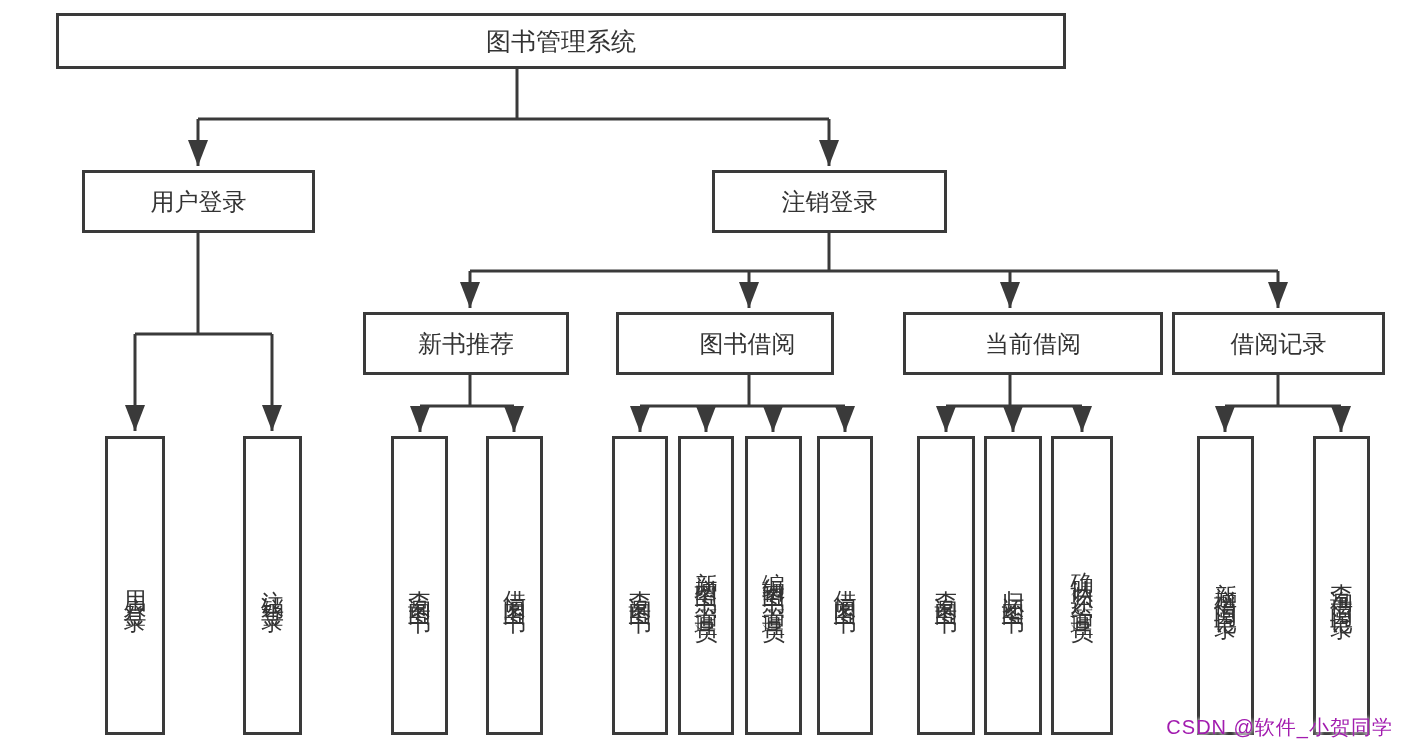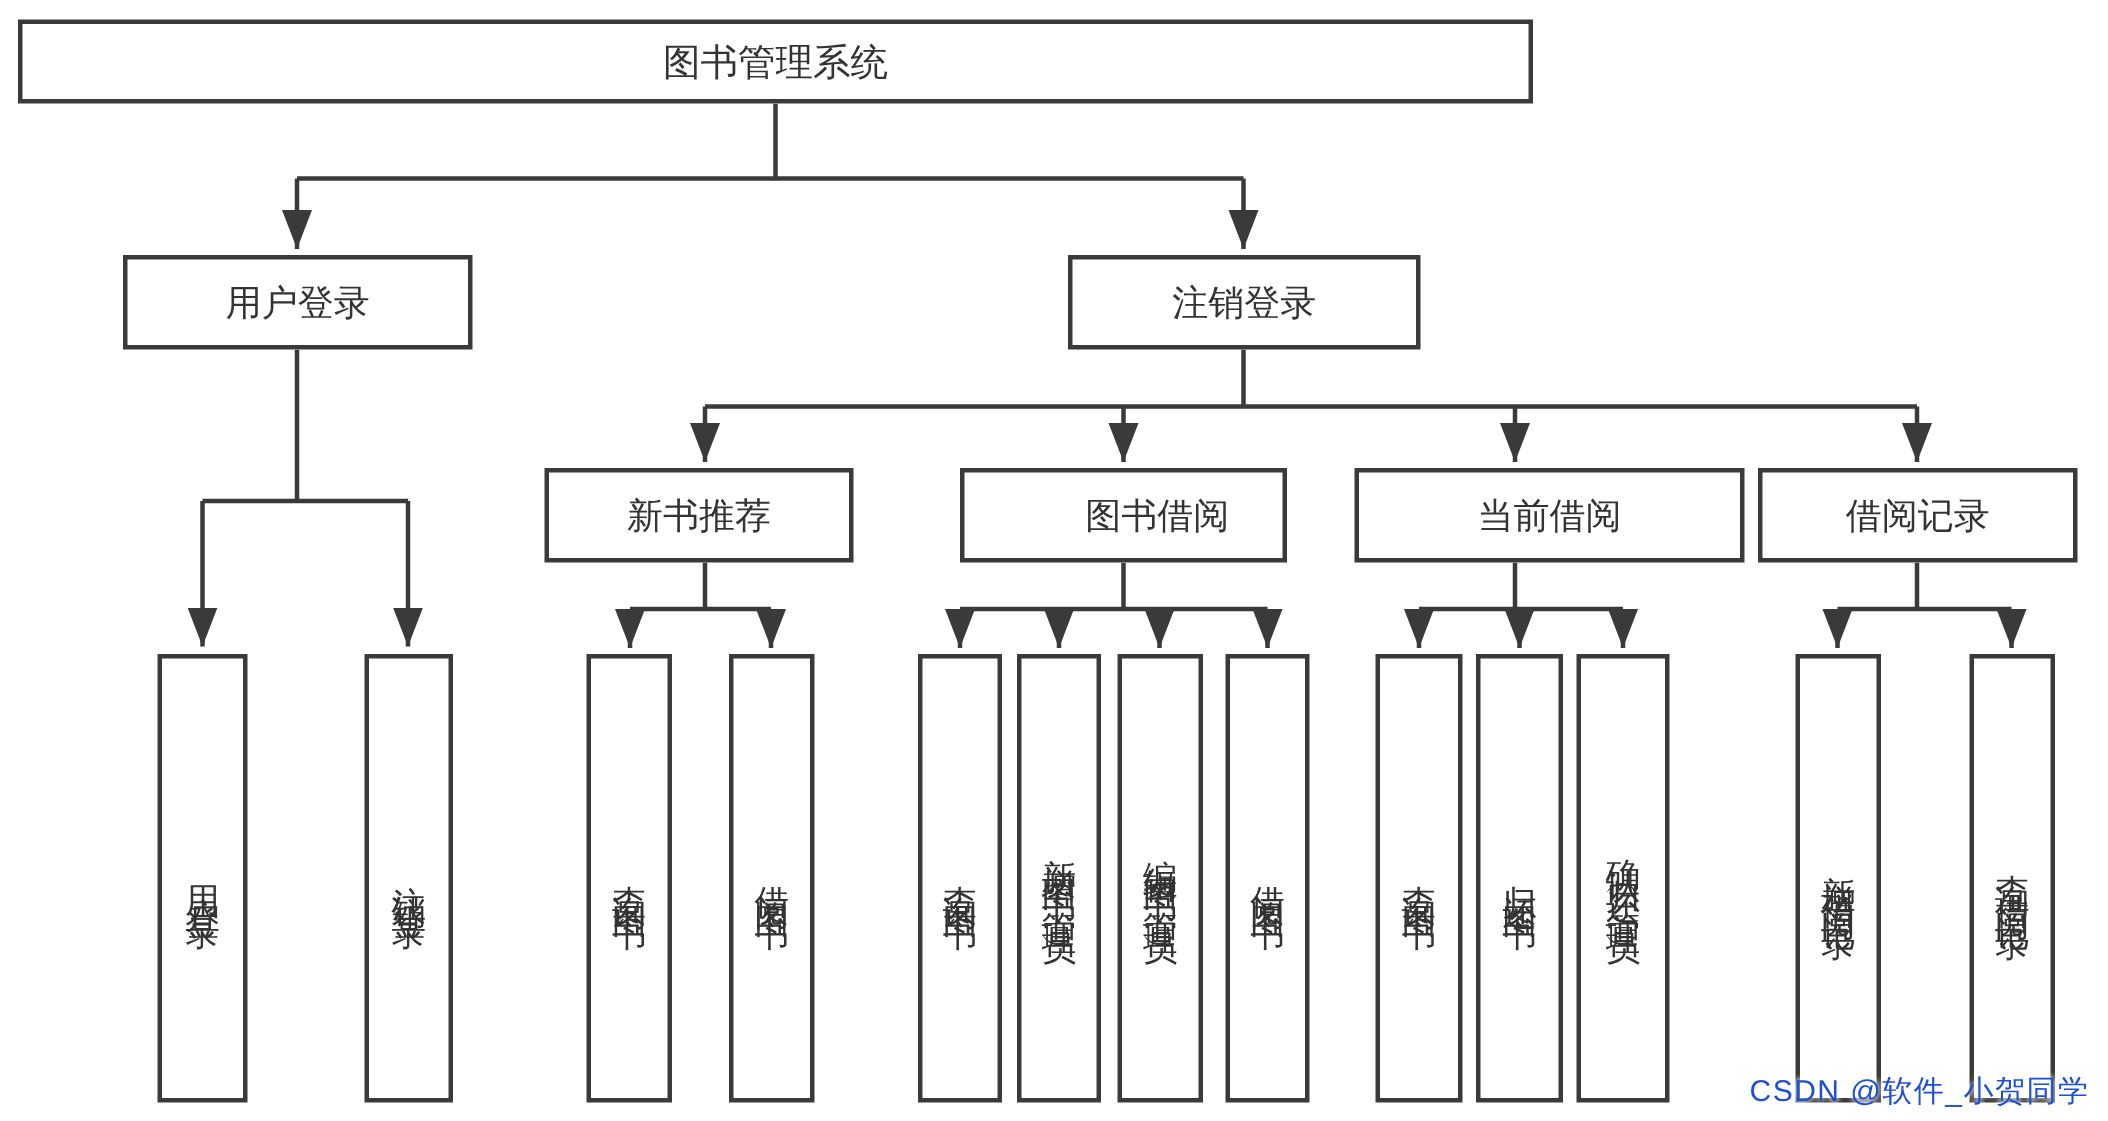--- a/index.html
+++ b/index.html
@@ -24,28 +24,28 @@
     z-index:2;
   }
   .box.h span{white-space:nowrap;}
   .box.v span{
     writing-mode:vertical-rl;
     text-orientation:mixed;
     letter-spacing:7px;
     line-height:1;
     font-size:23px;
   }
-  .lvl1{font-size:25px;}
+  .lvl1{font-size:25px;margin-left:44px;}
   .lvl2,.lvl3{font-size:24px;}
   .watermark{
     position:absolute;
     top:714px;
     right:12px;
     font-size:20px;
-    color:#1d4ed8;
+    color:#a21caf;
     letter-spacing:1px;
     z-index:6;
     text-shadow:0 0 4px #ffffff,0 0 4px #ffffff;
     white-space:nowrap;
   }
 </style>
 </head>
 <body>
 
 <div class="stage">
@@ -107,21 +107,21 @@
   <div class="box h lvl2" style="left:82px;top:170px;width:233px;height:63px;">
     <span>用户登录</span>
   </div>
   <div class="box h lvl2" style="left:712px;top:170px;width:235px;height:63px;">
     <span>注销登录</span>
   </div>
 
   <div class="box h lvl3" style="left:363px;top:312px;width:206px;height:63px;">
     <span>新书推荐</span>
   </div>
-  <div class="box h lvl3" style="left:640px;top:312px;width:218px;height:63px;padding-left:45px;">
+  <div class="box h lvl3" style="left:616px;top:312px;width:218px;height:63px;padding-left:45px;">
     <span>图书借阅</span>
   </div>
   <div class="box h lvl3" style="left:903px;top:312px;width:260px;height:63px;">
     <span>当前借阅</span>
   </div>
   <div class="box h lvl3" style="left:1172px;top:312px;width:213px;height:63px;align-items:center;">
     <span>借阅记录</span>
   </div>
 
   <div class="box v" style="left:105px;top:436px;width:60px;height:299px;">

